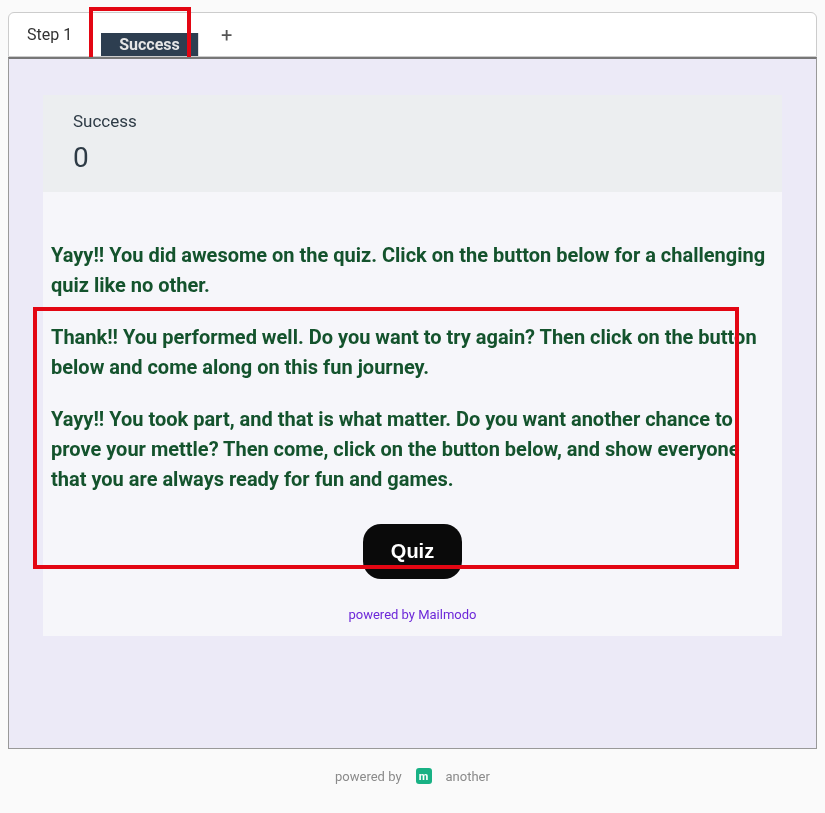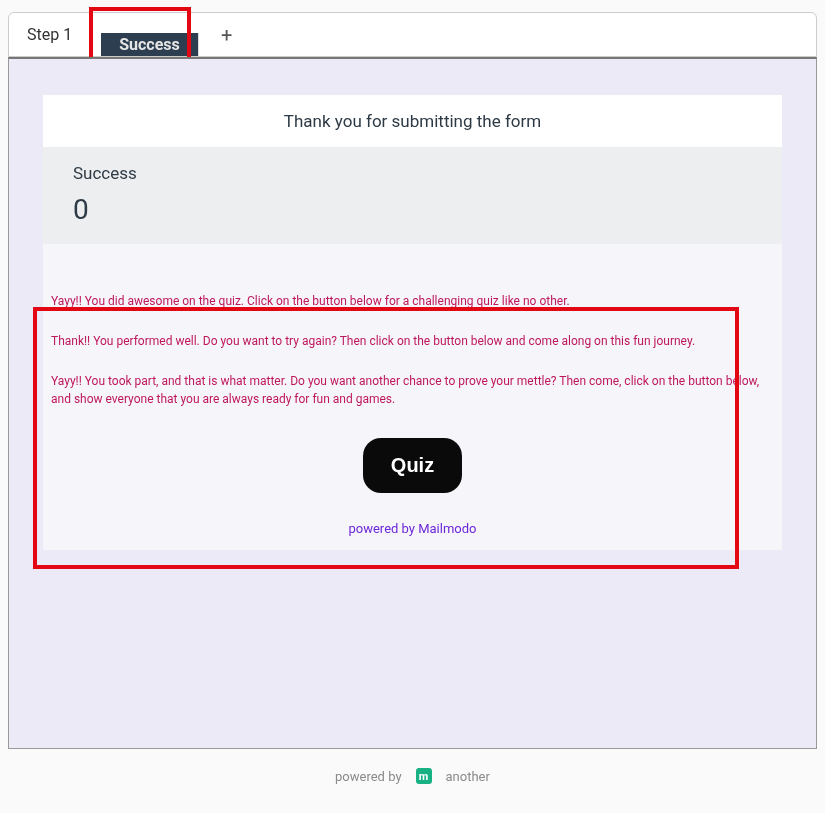--- a/index.html
+++ b/index.html
@@ -73,23 +73,24 @@
     }
     .result-block {
       background: #eceef0;
       padding: 16px 30px 18px 30px;
     }
     .result-label { font-size: 17px; color: #2e3b46; margin-bottom: 10px; }
     .result-value { font-size: 28px; color: #2e3b46; font-weight: 400; }
     .spacer { height: 28px; background: #f6f6fa; }
     .messages {
       padding: 20px 8px 20px 8px;
-      font-size: 12px;
+      font-size: 20px;
       line-height: 1.5;
-      color: #be185d;
+      color: #14532d;
+      font-weight: bold;
     }
     .messages p { margin-bottom: 22px; }
     .messages p:last-child { margin-bottom: 0; }
     .highlight-messages { top: 248px; left: 24px; width: 706px; height: 262px; }
     .quiz-row { text-align: center; margin-top: 10px; }
     .quiz-btn {
       background: #0a0a0a;
       color: #fff;
       border: none;
       border-radius: 18px;
@@ -130,21 +131,20 @@
     <div class="tab">Step 1</div>
     <div class="tab active">Success</div>
     <div class="add-tab">
       <span>+</span>
     </div>
     <div class="highlight-red highlight-tab"></div>
   </div>
 
   <div class="canvas-outer">
     <div class="canvas-content">
-      <div class="thankyou-bar">Thank you for submitting the form</div>
       <div class="result-block">
         <div class="result-label">Success</div>
         <div class="result-value">0</div>
       </div>
       <div class="spacer"></div>
       <div class="messages">
         <p>Yayy!! You did awesome on the quiz. Click on the button below for a challenging quiz like no other.</p>
         <p>Thank!! You performed well. Do you want to try again? Then click on the button below and come along on this fun journey.</p>
         <p>Yayy!! You took part, and that is what matter. Do you want another chance to prove your mettle? Then come, click on the button below, and show everyone that you are always ready for fun and games.</p>
       </div>

